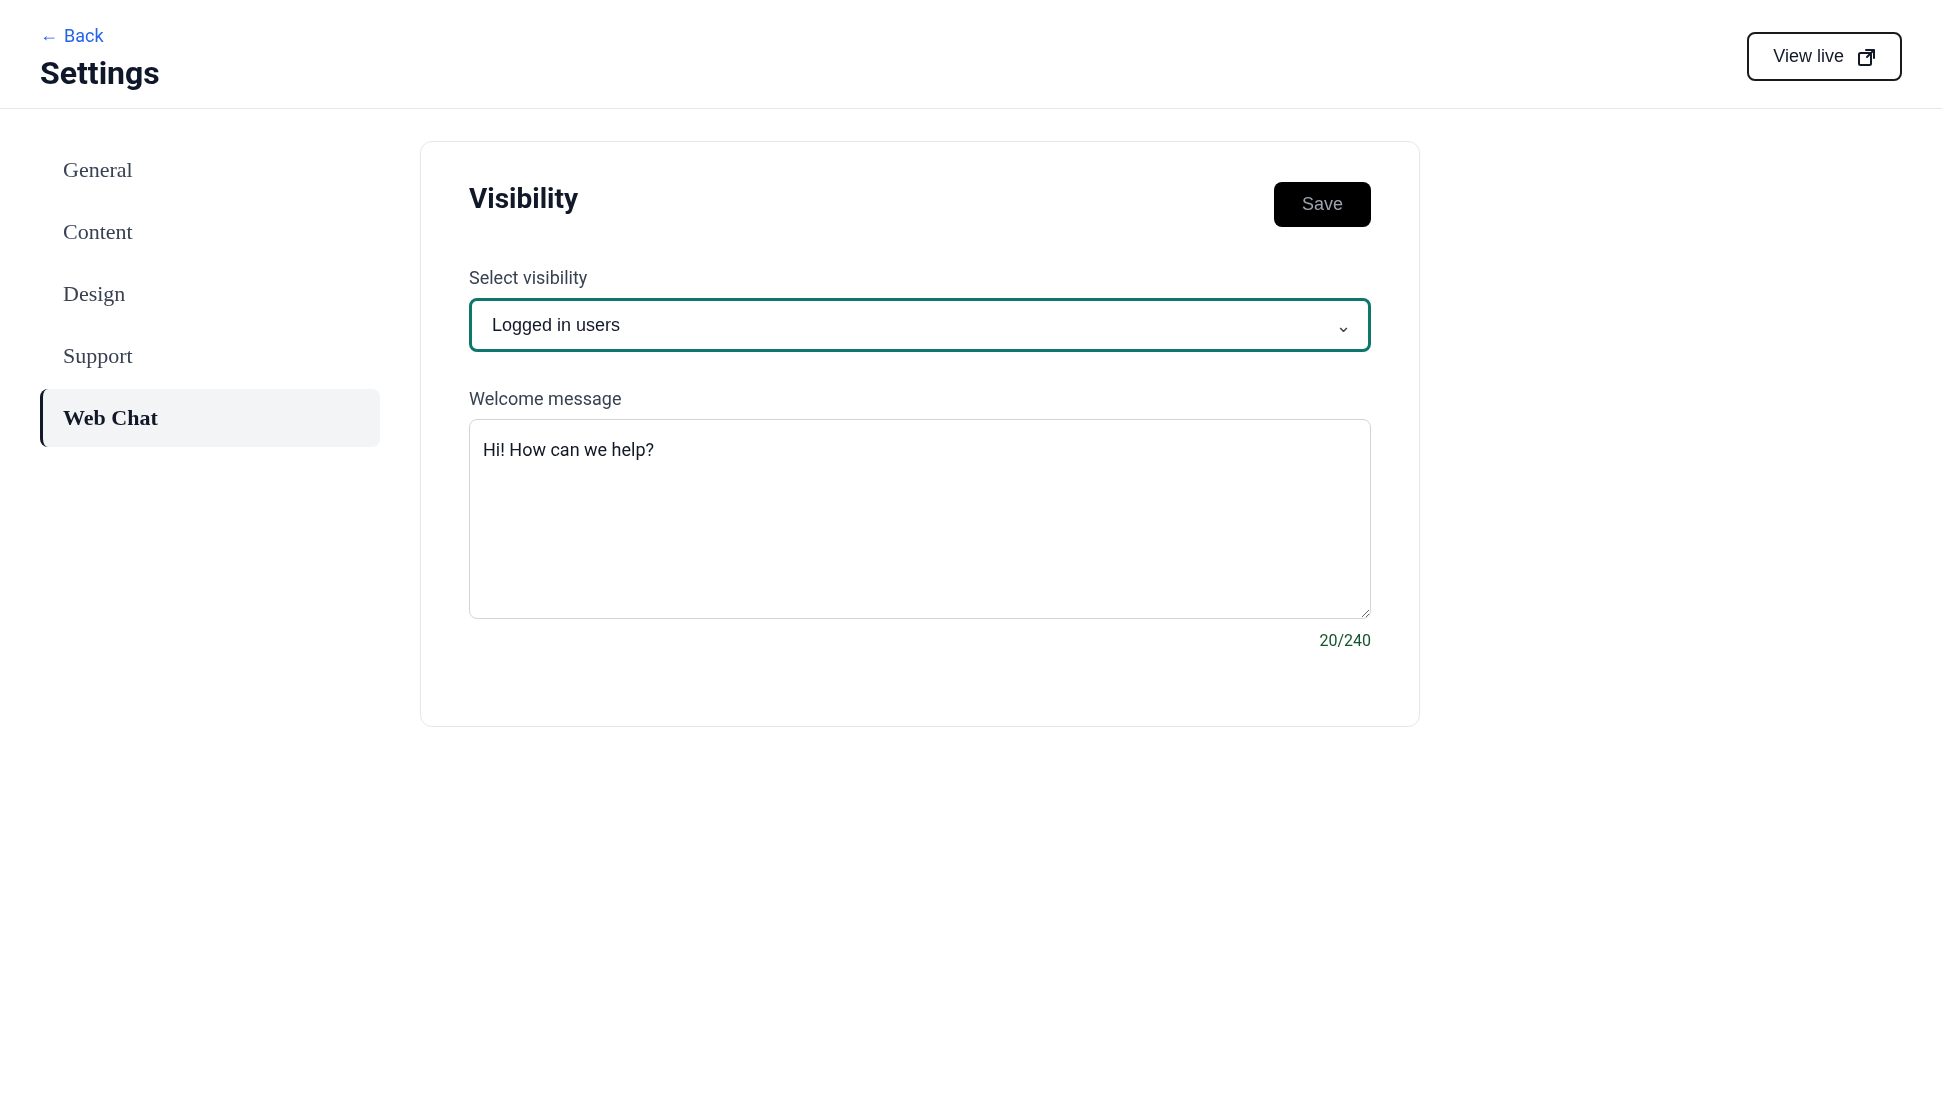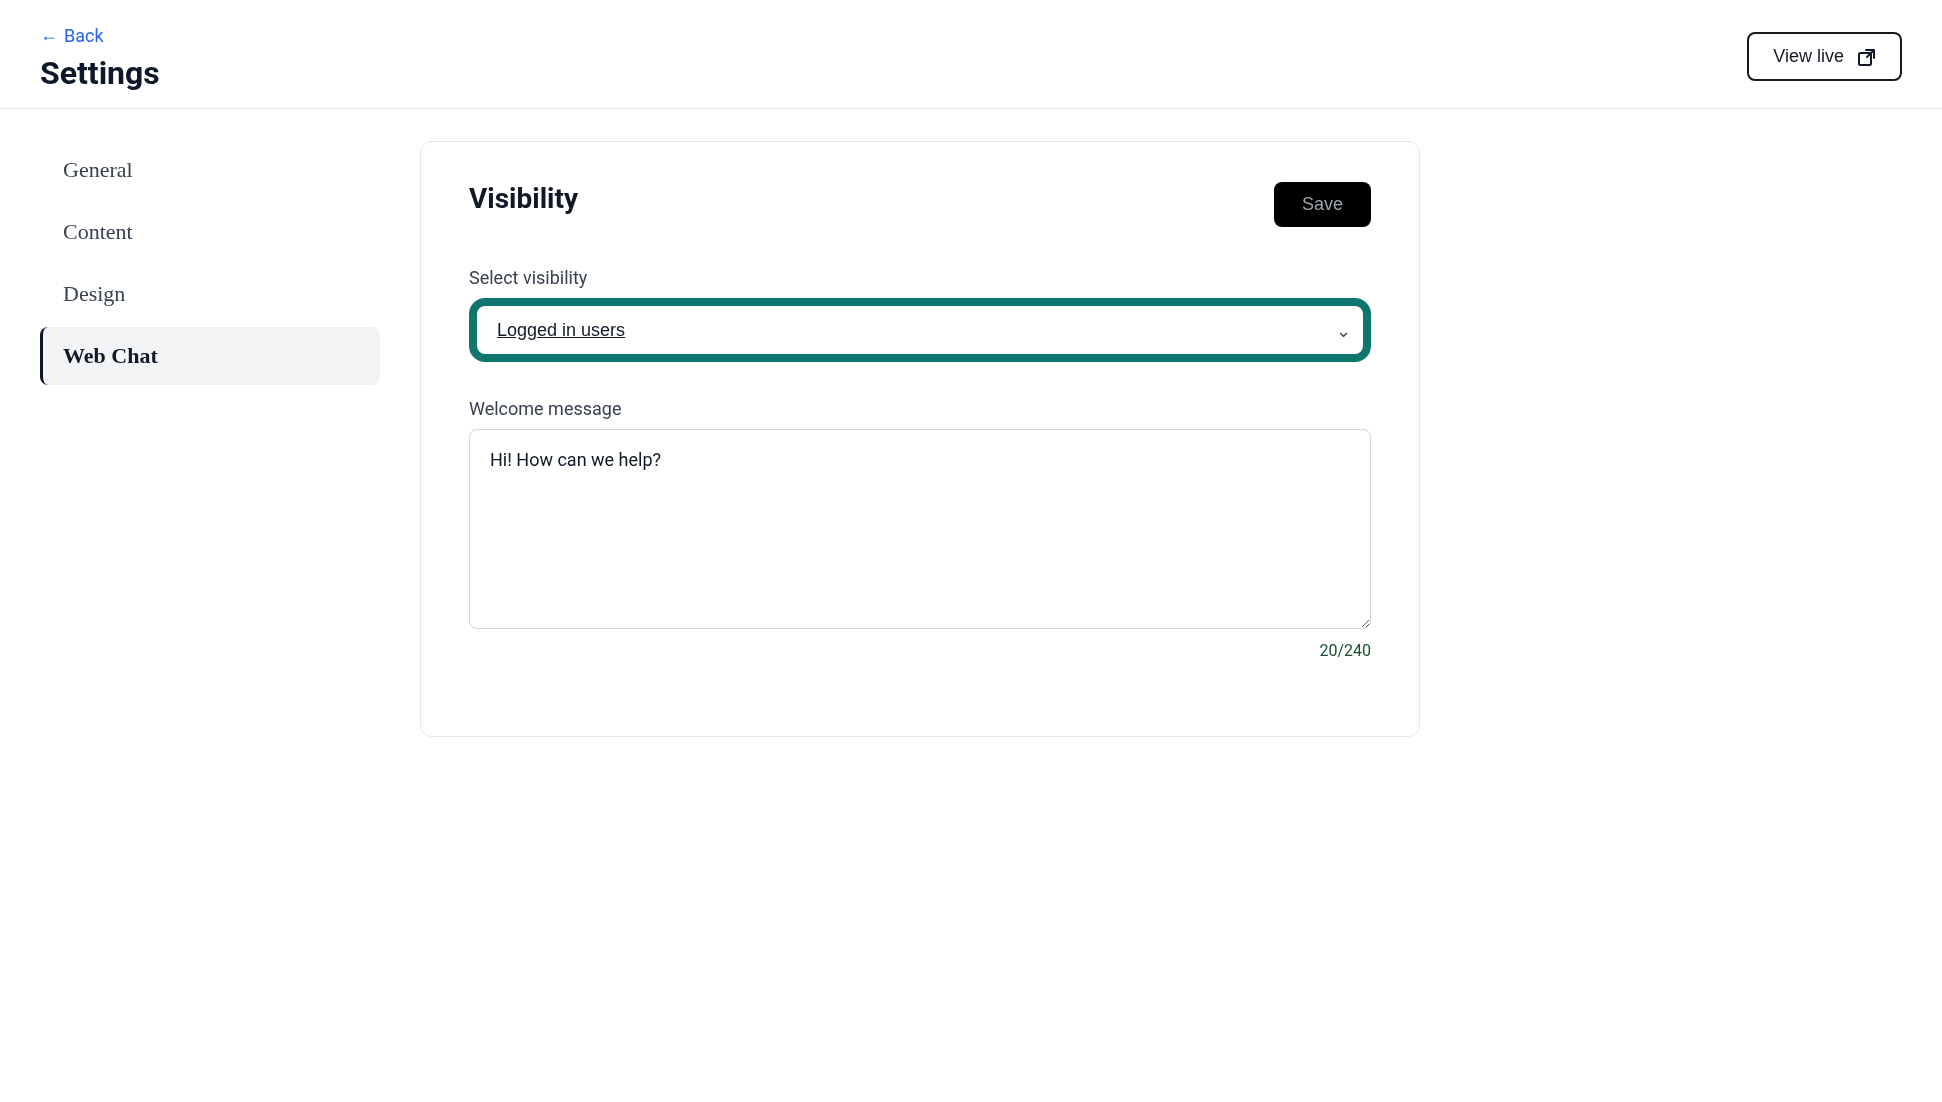--- a/index.html
+++ b/index.html
@@ -148,44 +148,43 @@
     }
 
     .select-wrapper {
       position: relative;
     }
 
     .visibility-select {
       width: 100%;
       padding: 14px 20px;
       font-size: 18px;
-      border: 8px solid #0f766e;
-      border-radius: 16px;
+      border: 3px solid #0f766e;
+      border-radius: 8px;
       appearance: none;
       background: #ffffff;
       color: #111827;
       cursor: pointer;
       outline: none;
-      text-decoration: underline;
     }
 
     .select-chevron {
       position: absolute;
       right: 20px;
       top: 50%;
       transform: translateY(-50%);
       pointer-events: none;
       font-size: 18px;
       color: #374151;
     }
 
     .welcome-textarea {
       width: 100%;
       min-height: 200px;
-      padding: 16px 20px;
+      padding: 16px 13px;
       font-size: 18px;
       border: 1px solid #d1d5db;
       border-radius: 8px;
       resize: vertical;
       color: #111827;
       outline: none;
       font-family: inherit;
       line-height: 1.5;
     }
 
@@ -225,20 +224,23 @@
     <div class="sidebar-nav">
       <div class="sidebar-item">
         <span>General</span>
       </div>
       <div class="sidebar-item">
         <span>Content</span>
       </div>
       <div class="sidebar-item">
         <span>Design</span>
       </div>
+      <div class="sidebar-item">
+        <span>Support</span>
+      </div>
       <div class="sidebar-item active">
         <span>Web Chat</span>
       </div>
     </div>
   </nav>
 
   <div class="content-area">
     <div class="settings-card">
       <div class="card-header">
         <h2 class="card-title">Visibility</h2>

